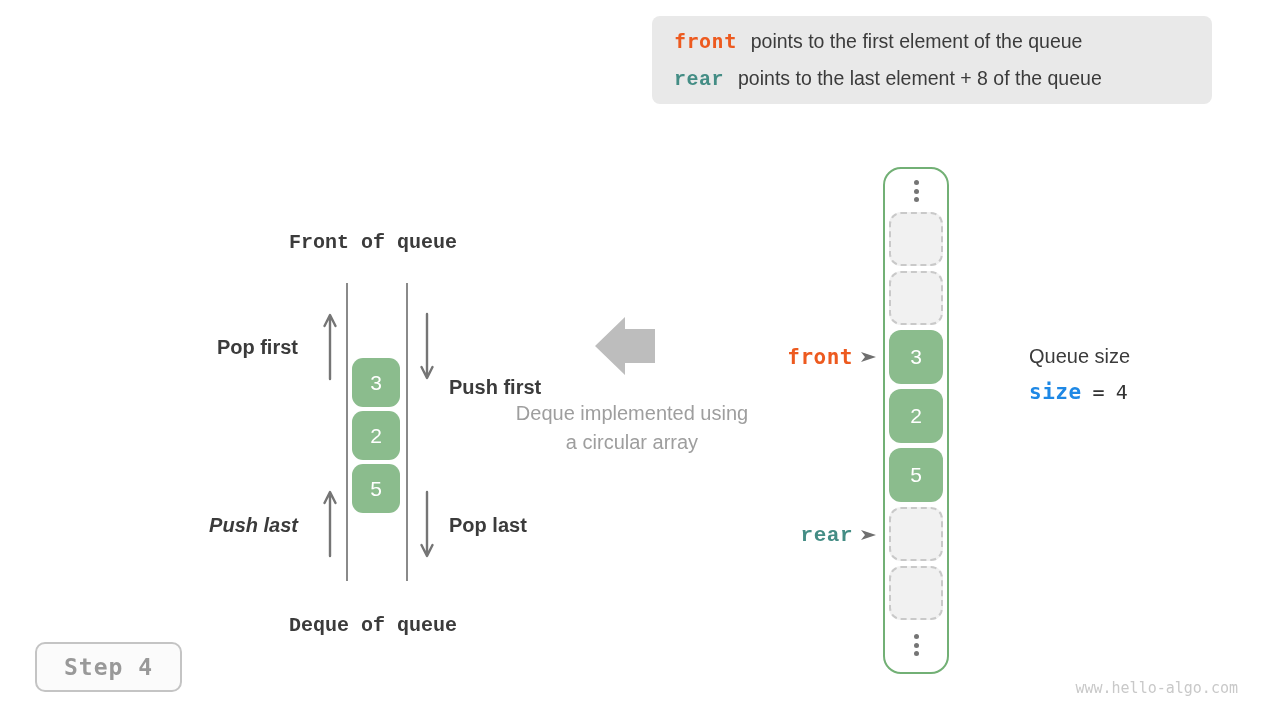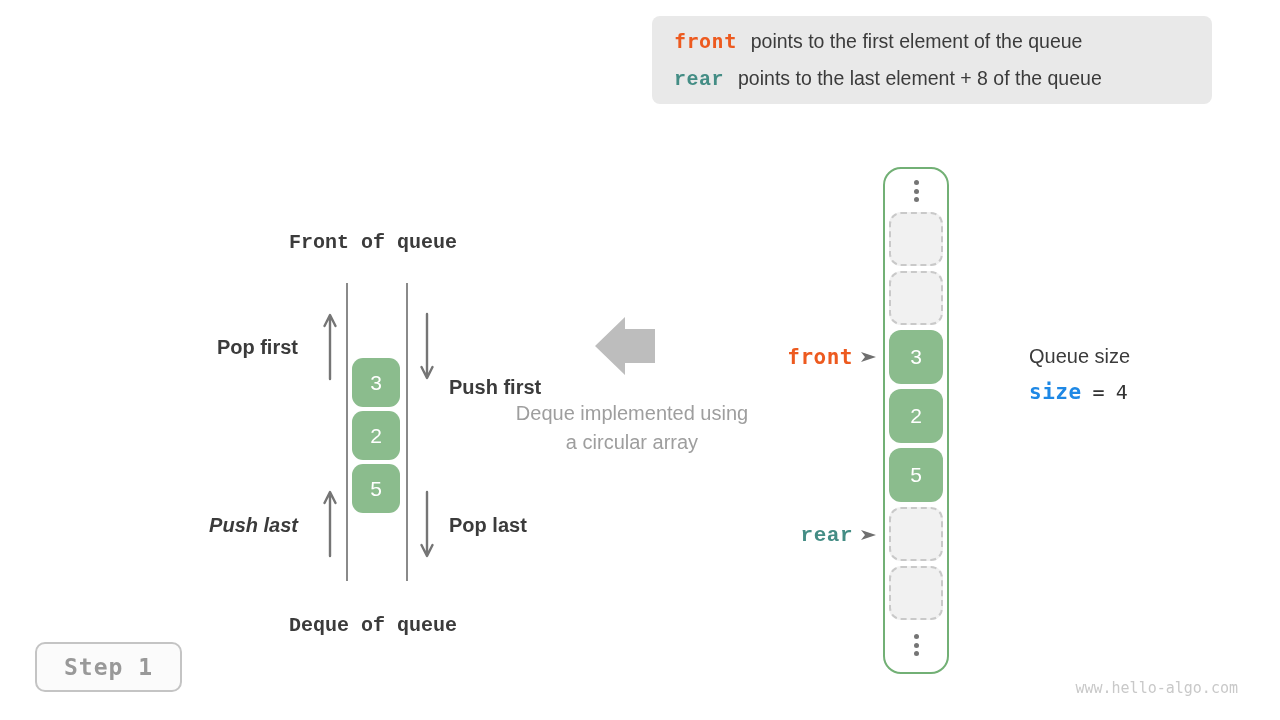--- a/index.html
+++ b/index.html
@@ -177,16 +177,16 @@
     </svg>
   </div>
 
   <div class="abs qsize-title">Queue size</div>
   <div class="abs qsize-row">
     <span class="mono qsize-var c-blue">size</span>
     <span class="mono qsize-eq">=</span>
     <span class="mono qsize-val">4</span>
   </div>
 
-  <div class="abs step-badge mono">Step 1</div>
+  <div class="abs step-badge mono">Step 4</div>
   <div class="abs watermark mono">www.hello-algo.com</div>
 
 </div>
 
 </body></html>

